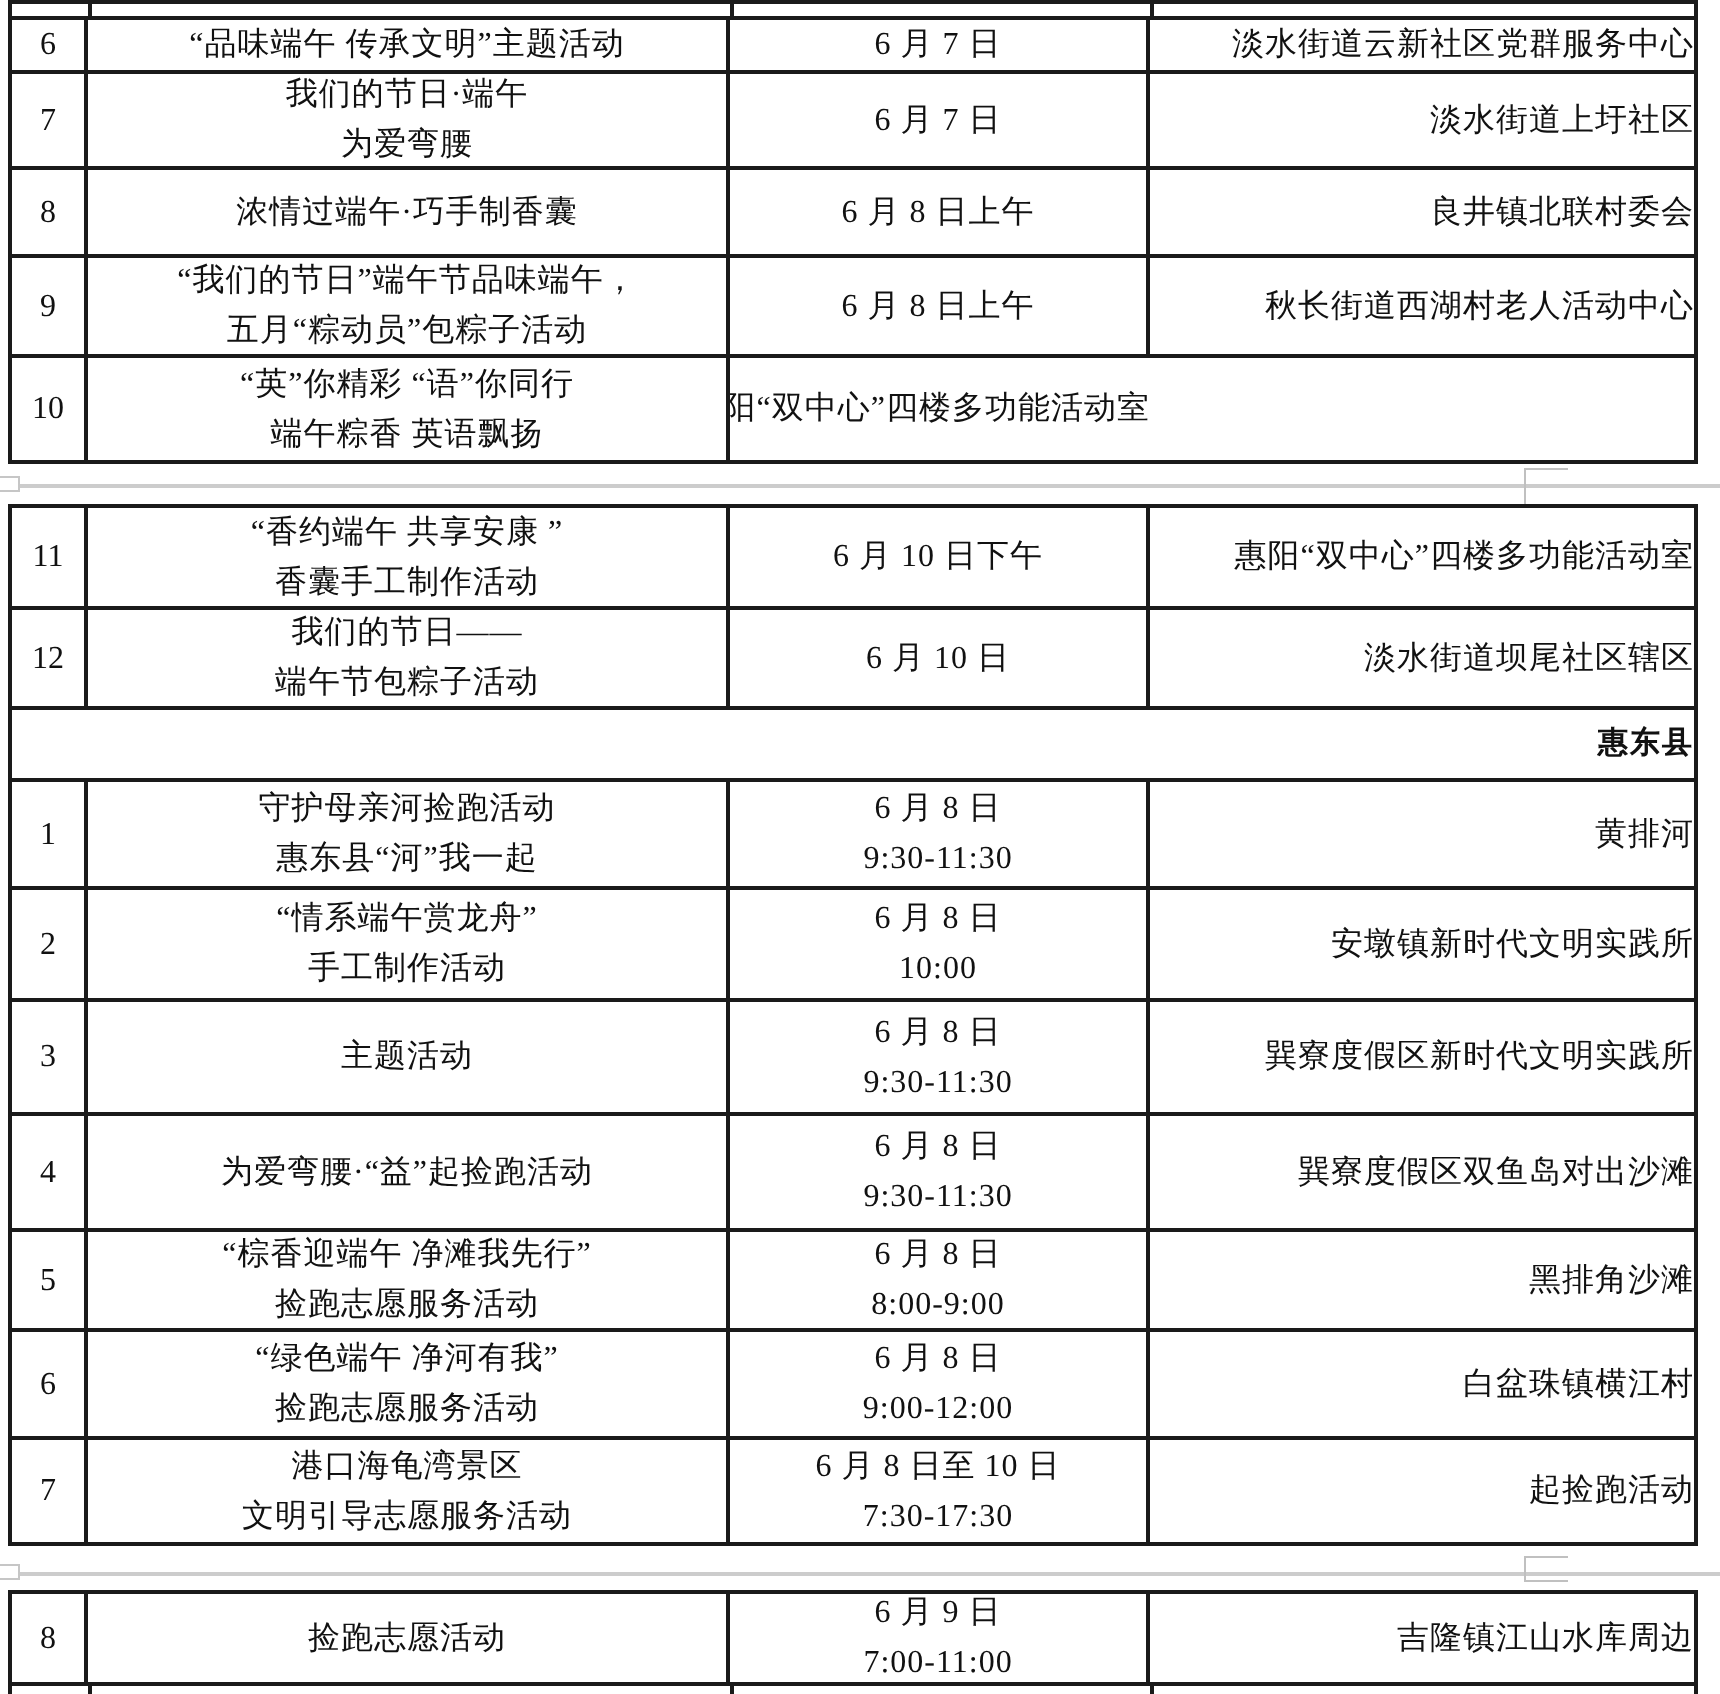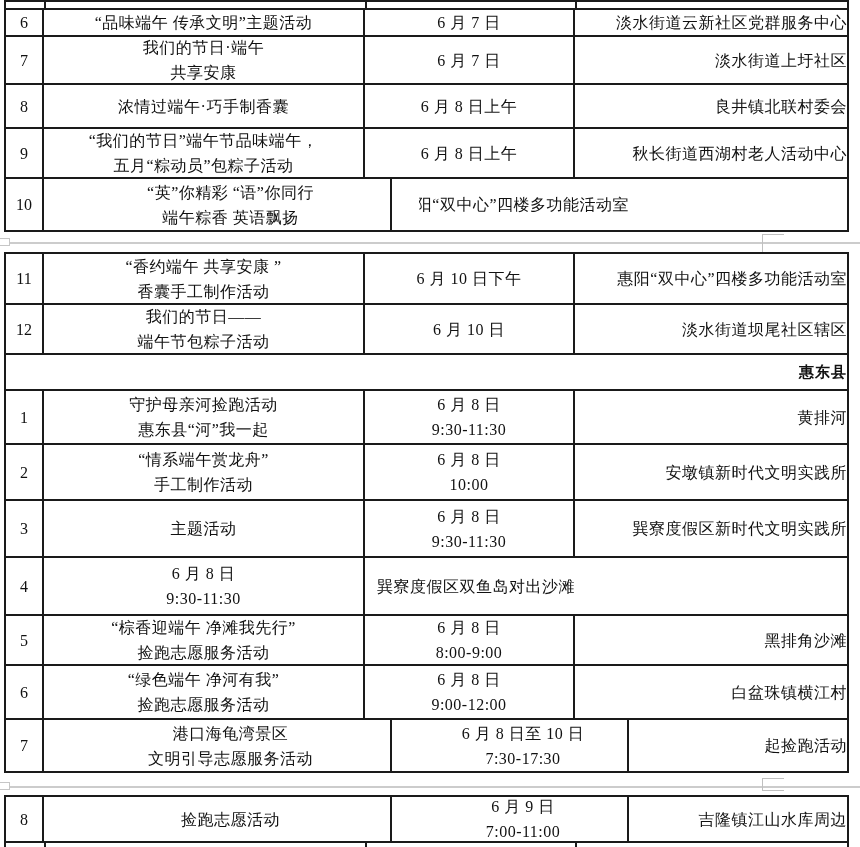--- a/index.html
+++ b/index.html
@@ -10,21 +10,21 @@
   }
   
   .tblock {
     position:absolute; left:4px; width:845px;
     border:2px solid #1a1a1a; box-sizing:border-box; background:#ffffff;
   }
   .trow {
     display:grid; grid-template-columns:38px 321px 210px 1fr;
     border-bottom:2px solid #1a1a1a; box-sizing:border-box;
   }
-  .trow:last-child { border-bottom:none;gap:27px; }
+  .trow:last-child { border-bottom:none; }
   .cell {
     border-right:2px solid #1a1a1a; box-sizing:border-box;
     display:flex; flex-direction:column; justify-content:center; align-items:center;
     text-align:center; overflow:hidden;
     font-size:16px; line-height:25px; letter-spacing:0.5px;
   }
   .cell:last-child { border-right:none;align-items:flex-end; }
   .header-cell {
     grid-column:1 / -1; border-right:none;
     font-weight:bold; font-size:15px; letter-spacing:1px;
@@ -69,21 +69,21 @@
         <div class="cell loc-cell">
           <div class="line">淡水街道云新社区党群服务中心</div>
         </div>
       </div>
       <div class="trow" style="height: 48px;">
         <div class="cell num-cell">
           <div class="line">7</div>
         </div>
         <div class="cell act-cell">
           <div class="line">我们的节日·端午</div>
-          <div class="line">共享安康</div>
+          <div class="line">为爱弯腰</div>
         </div>
         <div class="cell date-cell">
           <div class="line">6 月 7 日</div>
         </div>
         <div class="cell loc-cell">
           <div class="line">淡水街道上圩社区</div>
         </div>
       </div>
       <div class="trow" style="height: 44px;">
         <div class="cell num-cell">
@@ -212,20 +212,23 @@
           <div class="line">6 月 8 日</div>
           <div class="line">9:30-11:30</div>
         </div>
         <div class="cell loc-cell">
           <div class="line">巽寮度假区新时代文明实践所</div>
         </div>
       </div>
       <div class="trow" style="height: 58px;">
         <div class="cell num-cell">
           <div class="line">4</div>
+        </div>
+        <div class="cell act-cell">
+          <div class="line">为爱弯腰·“益”起捡跑活动</div>
         </div>
         <div class="cell date-cell">
           <div class="line">6 月 8 日</div>
           <div class="line">9:30-11:30</div>
         </div>
         <div class="cell loc-cell">
           <div class="line">巽寮度假区双鱼岛对出沙滩</div>
         </div>
       </div>
       <div class="trow" style="height: 50px;">

